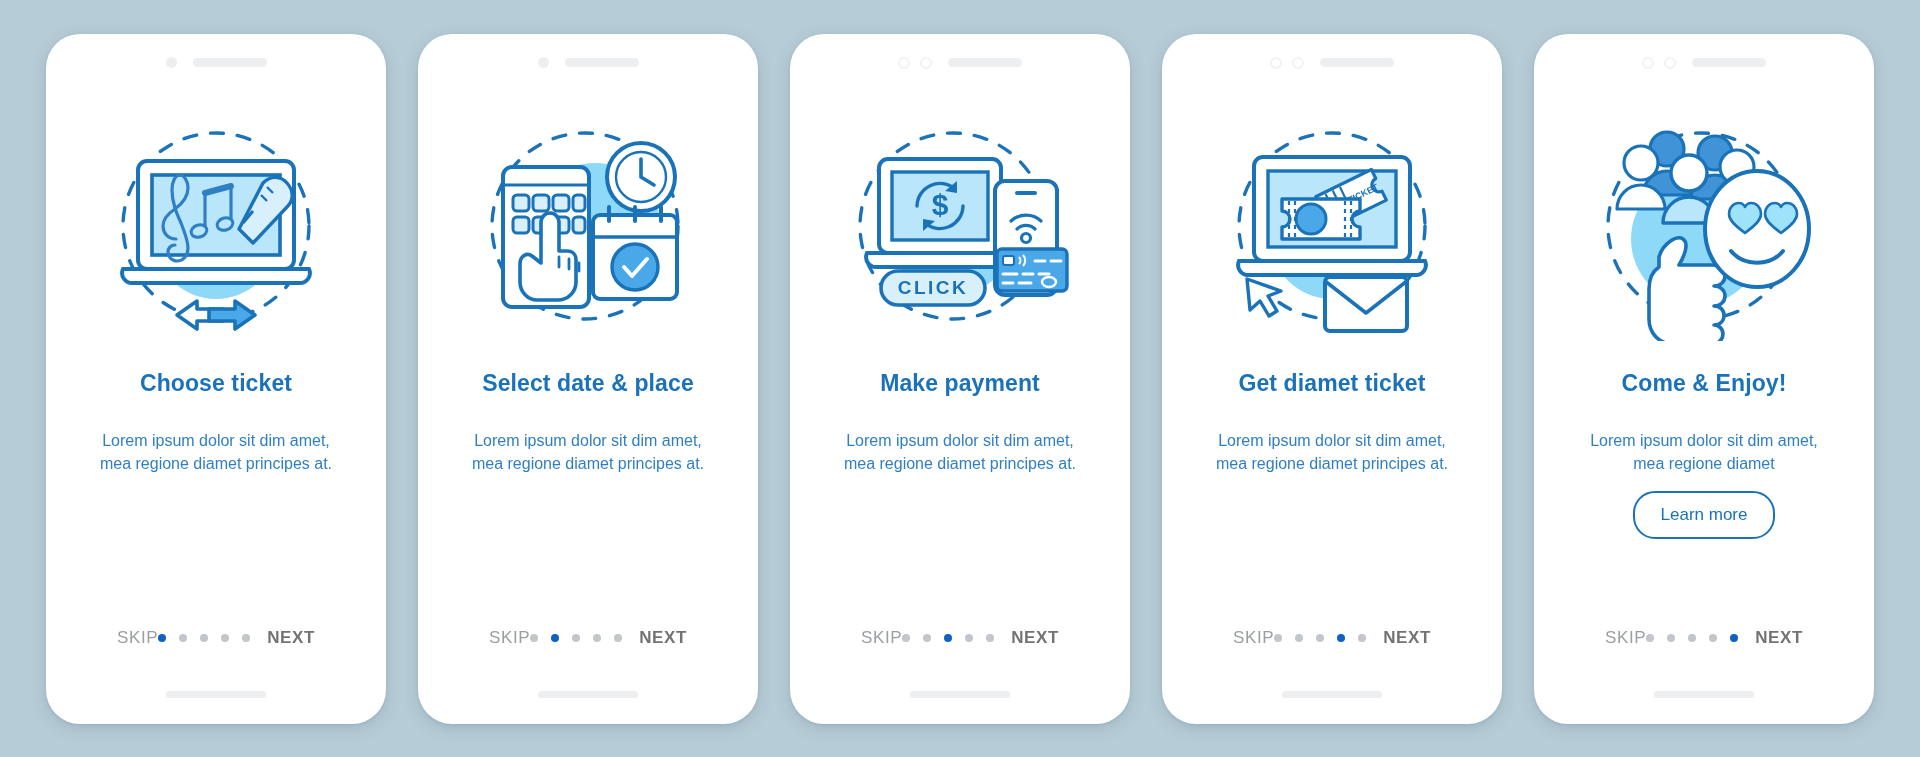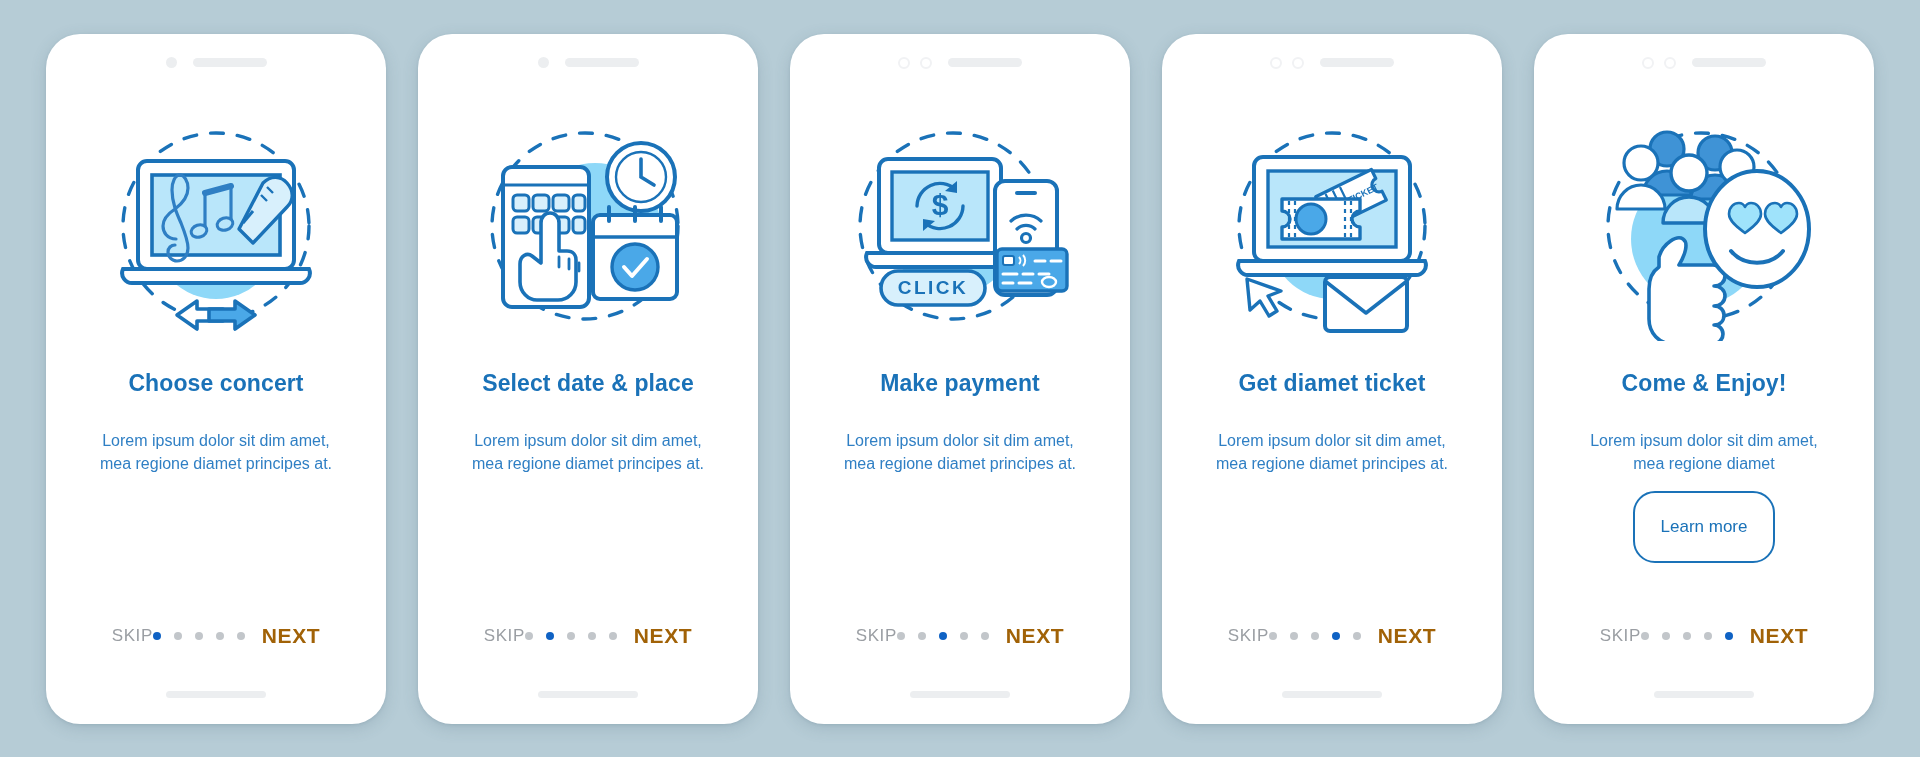--- a/index.html
+++ b/index.html
@@ -84,21 +84,21 @@
     margin-top: 32px;
     width: 250px;
     font-size: 16px;
     line-height: 1.45;
     color: #2f7fc4;
     text-align: center;
   }
   .learn-more {
     margin-top: 16px;
     display: inline-block;
-    padding: 24px 26px;
+    padding: 12px 26px;
     border: 2px solid #1a72b8;
     border-radius: 22px;
     color: #1a72b8;
     font-size: 17px;
     background: #ffffff;
     cursor: pointer;
     white-space: nowrap;
   }
   
   .nav {
@@ -109,22 +109,22 @@
     align-items: center;
     justify-content: center;
   }
   .skip {
     font-size: 17px;
     color: #9a9ea3;
     letter-spacing: 0.6px;
     cursor: pointer;
   }
   .next {
-    font-size: 21px;
-    color: #a16207;
+    font-size: 17px;
+    color: #737373;
     font-weight: bold;
     letter-spacing: 0.6px;
     cursor: pointer;
     margin-left: 17px;
   }
   .dots { display: flex; gap: 13px; align-items: center; }
   .dot {
     width: 8px; height: 8px;
     border-radius: 50%;
     background: #c2c6ca;
@@ -168,21 +168,21 @@
 
         <path d="M162 72 c8 -8 18 -7 24 0 c7 8 7 17 0 24 l-34 36 l-14 -14 Z" fill="#d8f0fc" stroke="#1a72b8" stroke-width="3.4" stroke-linejoin="round"></path>
         <path d="M152 100 l-10 12" stroke="#1a72b8" stroke-width="3"></path>
         <path d="M166 76 l6 6 M160 84 l6 6" stroke="#1a72b8" stroke-width="2.4"></path>
 
         <path d="M96 190 l-20 14 l20 14 v-8 h26 v-12 H96 Z" fill="#fff" stroke="#1a72b8" stroke-width="3.6" stroke-linejoin="round"></path>
         <path d="M134 190 l20 14 l-20 14 v-8 h-26 v-12 h26 Z" fill="#4aa8e8" stroke="#1a72b8" stroke-width="3.6" stroke-linejoin="round"></path>
       </svg>
     </div>
 
-    <div class="title">Choose concert</div>
+    <div class="title">Choose ticket</div>
     <div class="desc">Lorem ipsum dolor sit dim amet, mea regione diamet principes at.</div>
 
     <div class="nav">
       <span class="skip">SKIP</span>
       <span class="dots">
         <span class="dot active"></span>
         <span class="dot"></span>
         <span class="dot"></span>
         <span class="dot"></span>
         <span class="dot"></span>

